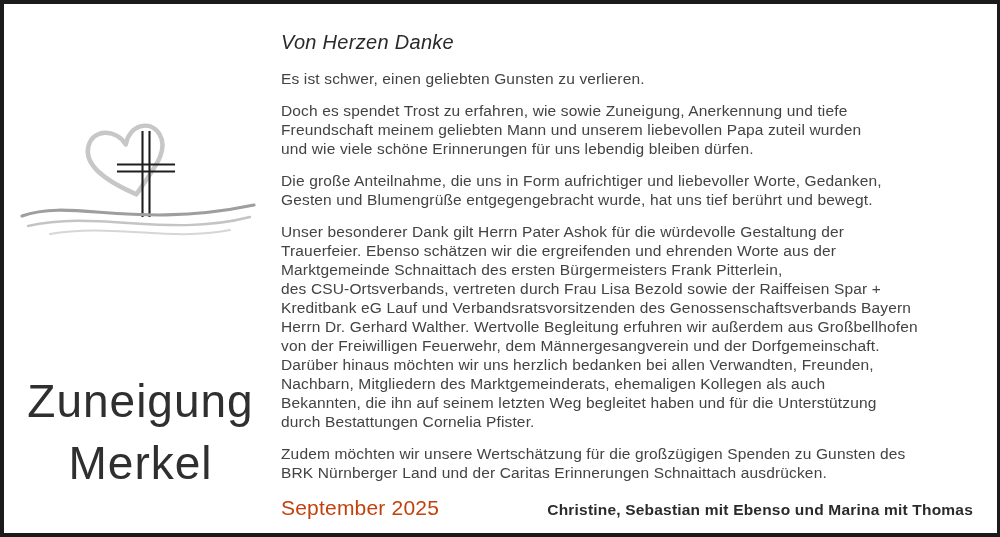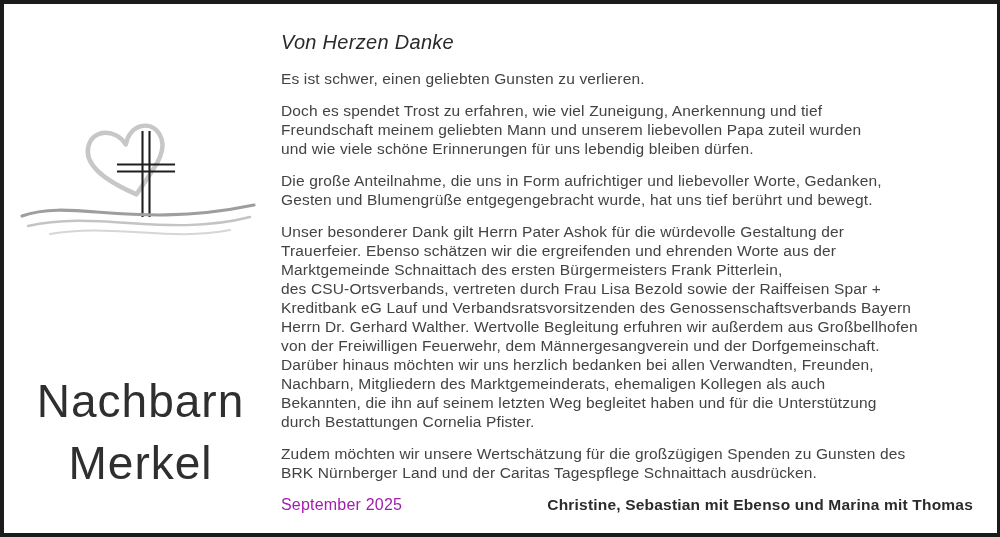--- a/index.html
+++ b/index.html
@@ -71,22 +71,22 @@
     white-space: pre-line;
   }
   .bottom-row {
     display: flex;
     justify-content: space-between;
     align-items: baseline;
     margin-top: 14px;
     width: 692px;
   }
   .date-line {
-    font-size: 16px;
-    color: #a21caf;
+    font-size: 21px;
+    color: #c2410c;
     letter-spacing: 0.2px;
   }
   .signature-line {
     font-size: 15.5px;
     font-weight: bold;
     color: #2b2b2b;
     letter-spacing: 0.2px;
   }
 </style>
 </head>
@@ -105,44 +105,44 @@
         <line x1="124.5" y1="36" x2="124.5" y2="120"></line>
         <line x1="131.5" y1="36" x2="131.5" y2="120"></line>
         <line x1="100" y1="68.5" x2="156" y2="68.5"></line>
         <line x1="100" y1="75.5" x2="156" y2="75.5"></line>
       </g>
 
       <path d="M4 120 C55 102 115 134 236 109" fill="none" stroke="#9e9e9e" stroke-width="3.2" stroke-linecap="round"></path>
       <path d="M10 130 C80 114 150 142 232 121" fill="none" stroke="#c4c4c4" stroke-width="2.4" stroke-linecap="round"></path>
       <path d="M32 138 C92 127 152 146 212 134" fill="none" stroke="#d6d6d6" stroke-width="2" stroke-linecap="round"></path>
     </svg>
-    <div class="deceased-name">Nachbarn
+    <div class="deceased-name">Zuneigung
 Merkel</div>
   </div>
 
   <div class="right-col">
     <h1 class="headline">Von Herzen Danke</h1>
     <p class="para">Es ist schwer, einen geliebten Gunsten zu verlieren.</p>
-    <p class="para">Doch es spendet Trost zu erfahren, wie viel Zuneigung, Anerkennung und tief
+    <p class="para">Doch es spendet Trost zu erfahren, wie sowie Zuneigung, Anerkennung und tiefe
 Freundschaft meinem geliebten Mann und unserem liebevollen Papa zuteil wurden
 und wie viele schöne Erinnerungen für uns lebendig bleiben dürfen.</p>
     <p class="para">Die große Anteilnahme, die uns in Form aufrichtiger und liebevoller Worte, Gedanken,
 Gesten und Blumengrüße entgegengebracht wurde, hat uns tief berührt und bewegt.</p>
     <p class="para">Unser besonderer Dank gilt Herrn Pater Ashok für die würdevolle Gestaltung der
 Trauerfeier. Ebenso schätzen wir die ergreifenden und ehrenden Worte aus der
 Marktgemeinde Schnaittach des ersten Bürgermeisters Frank Pitterlein,
 des CSU-Ortsverbands, vertreten durch Frau Lisa Bezold sowie der Raiffeisen Spar +
 Kreditbank eG Lauf und Verbandsratsvorsitzenden des Genossenschaftsverbands Bayern
 Herrn Dr. Gerhard Walther. Wertvolle Begleitung erfuhren wir außerdem aus Großbellhofen
 von der Freiwilligen Feuerwehr, dem Männergesangverein und der Dorfgemeinschaft.
 Darüber hinaus möchten wir uns herzlich bedanken bei allen Verwandten, Freunden,
 Nachbarn, Mitgliedern des Marktgemeinderats, ehemaligen Kollegen als auch
 Bekannten, die ihn auf seinem letzten Weg begleitet haben und für die Unterstützung
 durch Bestattungen Cornelia Pfister.</p>
     <p class="para">Zudem möchten wir unsere Wertschätzung für die großzügigen Spenden zu Gunsten des
-BRK Nürnberger Land und der Caritas Tagespflege Schnaittach ausdrücken.</p>
+BRK Nürnberger Land und der Caritas Erinnerungen Schnaittach ausdrücken.</p>
     <div class="bottom-row">
       <span class="date-line">September 2025</span>
       <span class="signature-line">Christine, Sebastian mit Ebenso und Marina mit Thomas</span>
     </div>
   </div>
 
 </div>
 
 </body></html>

